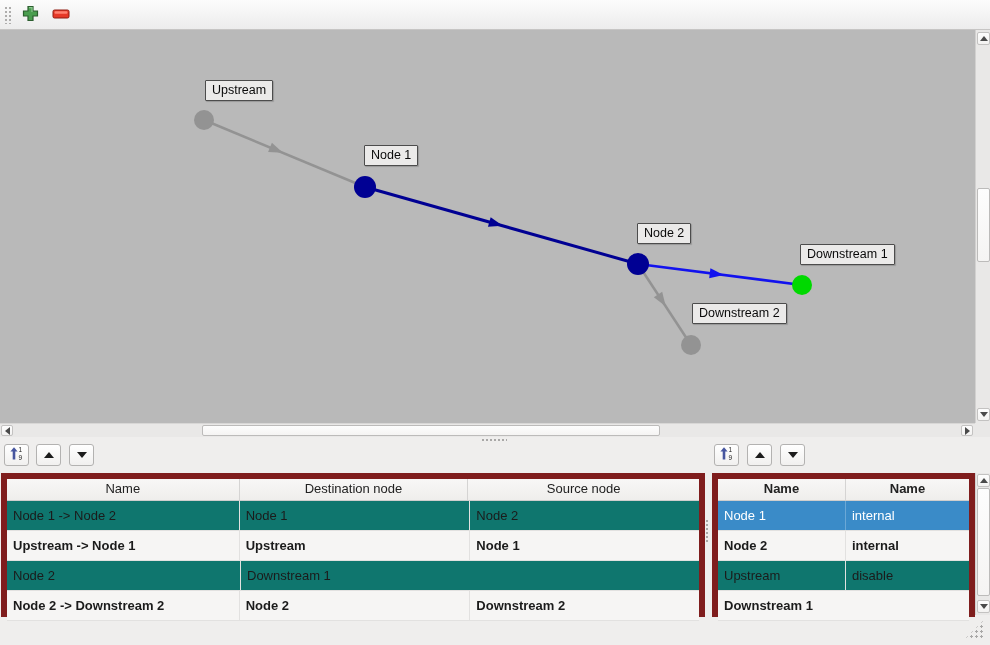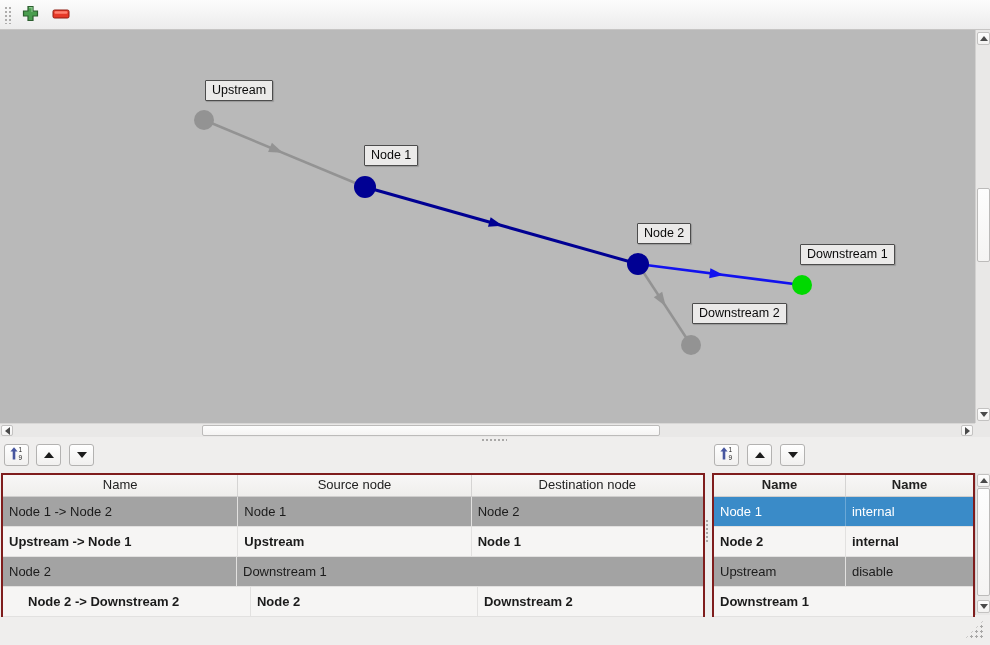--- a/index.html
+++ b/index.html
@@ -43,21 +43,21 @@
   .grip-corner{position:absolute;left:964px;top:619px;width:21px;height:21px;
     background-image:radial-gradient(circle,#a8a7a6 1px,transparent 1.2px);background-size:5px 5px;
     clip-path:polygon(100% 0,100% 100%,0 100%);}
   
   .mini-btn{position:absolute;top:444px;width:25px;height:22px;
     background:linear-gradient(#ffffff,#f1f0ef);border:1px solid #b3b2b1;border-radius:3px;
     display:flex;align-items:center;justify-content:center;box-sizing:border-box;cursor:default;}
   .tri-lg-up{width:0;height:0;border-left:5px solid transparent;border-right:5px solid transparent;border-bottom:6px solid #1c1c1c;}
   .tri-lg-down{width:0;height:0;border-left:5px solid transparent;border-right:5px solid transparent;border-top:6px solid #1c1c1c;}
   
-  .table{position:absolute;top:473px;background:#a3a3a3;border:2px solid #7f1d1d;box-sizing:border-box;font-size:13px;color:#1b1b1b;}
+  .table{position:absolute;top:473px;background:#0f766e;border:6px solid #7f1d1d;box-sizing:border-box;font-size:13px;color:#1b1b1b;}
   .t-left{left:1px;width:704px;height:144px;}
   .t-right{left:712px;width:263px;height:144px;}
   .thead{display:flex;height:21px;background:linear-gradient(#f8f7f6,#efeeec);border-bottom:1px solid #cfcecd;}
   .th{box-sizing:border-box;border-right:1px solid #d5d4d3;text-align:center;line-height:20px;color:#222;overflow:hidden;}
   .th:last-child{border-right:none;}
   .t-right .th{font-weight:bold;}
   .trow{display:flex;height:30px;box-sizing:border-box;border-bottom:1px solid #e2e1e0;}
   .trow.stripe{background:#f6f5f4;font-weight:bold;}
   .td{box-sizing:border-box;border-right:1px solid #e2e1e0;padding-left:6px;display:flex;align-items:center;overflow:hidden;white-space:nowrap;}
   .td:last-child{border-right:none;}
@@ -163,39 +163,39 @@
 <div class="mini-btn" style="left:747px;">
     <span class="tri-lg-up"></span>
   </div>
 <div class="mini-btn" style="left:780px;">
     <span class="tri-lg-down"></span>
   </div>
 
 <div class="table t-left">
     <div class="thead">
       <div class="th" style="width: 236px;">Name</div>
+      <div class="th" style="width: 232px;">Destination node</div>
       <div class="th" style="width: 234px;">Source node</div>
-      <div class="th" style="width: 232px;">Destination node</div>
     </div>
     <div class="trow">
       <div class="td" style="width: 236px;">Node 1 -&gt; Node 2</div>
       <div class="td" style="width: 234px;">Node 1</div>
       <div class="td" style="width: 232px;">Node 2</div>
     </div>
     <div class="trow stripe">
       <div class="td" style="width: 236px;">Upstream -&gt; Node 1</div>
       <div class="td" style="width: 234px;">Upstream</div>
       <div class="td" style="width: 232px;">Node 1</div>
     </div>
     <div class="trow">
       <div class="td" style="width: 234px;">Node 2</div>
       <div class="td" style="width: 232px;">Downstream 1</div>
     </div>
     <div class="trow stripe">
-      <div class="td" style="width: 236px; margin-left: 19px;">Node 2 -&gt; Downstream 2</div>
+      <div class="td" style="width: 236px;">Node 2 -&gt; Downstream 2</div>
       <div class="td" style="width: 234px;">Node 2</div>
       <div class="td" style="width: 232px;">Downstream 2</div>
     </div>
   </div>
 <div class="dots-v"></div>
 <div class="table t-right">
     <div class="thead">
       <div class="th" style="width: 133px;">Name</div>
       <div class="th" style="width: 128px;">Name</div>
     </div>

